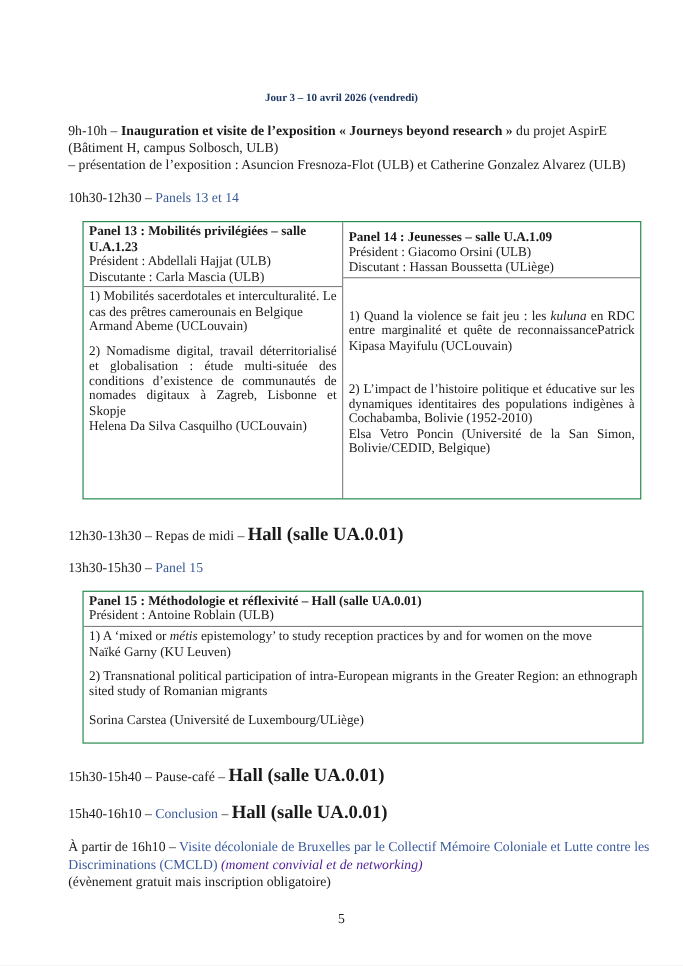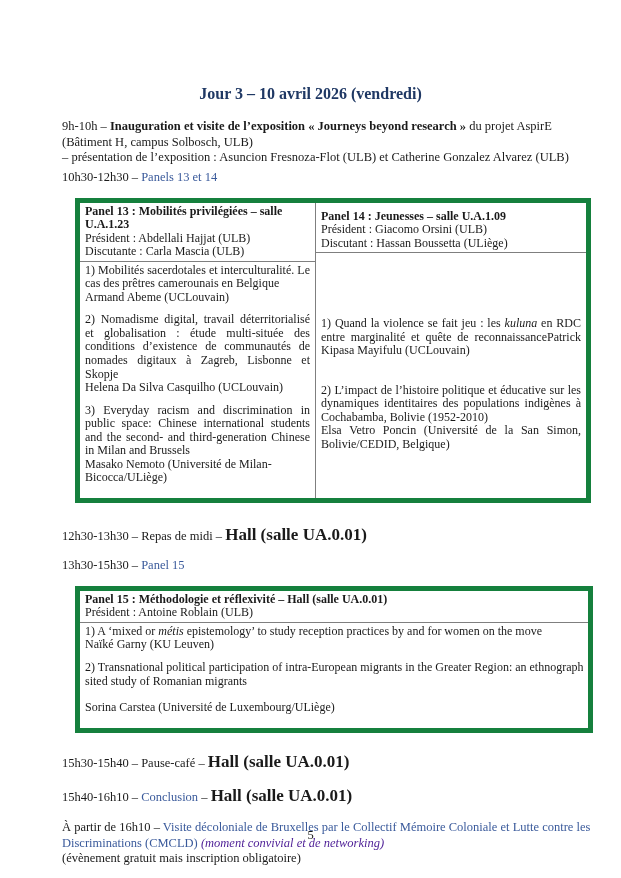--- a/index.html
+++ b/index.html
@@ -11,49 +11,49 @@
     font-family:"Liberation Serif", serif;
     font-size:12.5px;
     line-height:1.25;
     color:#1a1a1a;
     overflow:hidden;
   }
   .heading {
     margin:0;
     padding-top:84px;
     text-align:center;
-    font-size:16px;
+    font-size:10px;
     font-weight:bold;
     color:#1f3864;
   }
   .content { padding-left:62px; padding-right:24px; }
   .para { margin:0; }
   .intro { margin-top:15px; }
   .sched { margin-top:13px; }
-  .sched-gap { margin-top:4px; }
+  .sched-gap { margin-top:15px; }
   b.room { font-size:17px; }
   .link { color:#3a5a9b; cursor:pointer; }
   .link i { color:#4c1d95; }
 
   
   .doc-table {
     margin-left:75px;
     width:506px;
-    border:5px solid #15803d;
+    border:1px solid #15803d;
     font-size:12px;
     line-height:1.13;
     margin-top:12px;
     box-sizing:content-box;
     display:flex;
   }
   .t1 { min-height:251px; }
   .t2 { display:block; width:508px; min-height:121px; }
   .col { display:flex; flex-direction:column; }
   .col-left { width:235px; border-right:1px solid #7f7f7f; }
-  .col-right { flex:1;gap:36px; }
+  .col-right { flex:1; }
   .cell-head { padding:2px 5px 2px 5px; border-bottom:1px solid #7f7f7f; }
   .cell-head .ttl { font-weight:bold; }
   .head-right { padding-top:7px; }
   .cell-body { padding:2px 5px 4px 5px; flex:1; }
   .body-right { padding-top:28px; }
   .item { margin-bottom:9px; }
   .item .txt { text-align:justify; }
   .gap-item { margin-top:26px; }
   .clip-line { white-space:nowrap; overflow:hidden; }
   .author-gap { margin-top:13px; }
@@ -87,24 +87,20 @@
           <div>Discutante : Carla Mascia (ULB)</div>
         </div>
         <div class="cell-body">
           <div class="item">
             <div class="txt">1) Mobilités sacerdotales et interculturalité. Le cas des prêtres camerounais en Belgique</div>
             <div>Armand Abeme (UCLouvain)</div>
           </div>
           <div class="item">
             <div class="txt">2) Nomadisme digital, travail déterritorialisé et globalisation : étude multi-située des conditions d’existence de communautés de nomades digitaux à Zagreb, Lisbonne et Skopje</div>
             <div>Helena Da Silva Casquilho (UCLouvain)</div>
-          </div>
-          <div class="item">
-            <div class="txt">3) Everyday racism and discrimination in public space: Chinese international students and the second- and third-generation Chinese in Milan and Brussels</div>
-            <div>Masako Nemoto (Université de Milan-Bicocca/ULiège)</div>
           </div>
         </div>
       </div>
       <div class="col col-right">
         <div class="cell-head head-right">
           <div class="ttl">Panel 14 : Jeunesses – salle U.A.1.09</div>
           <div>Président : Giacomo Orsini (ULB)</div>
           <div>Discutant : Hassan Boussetta (ULiège)</div>
         </div>
         <div class="cell-body body-right">

